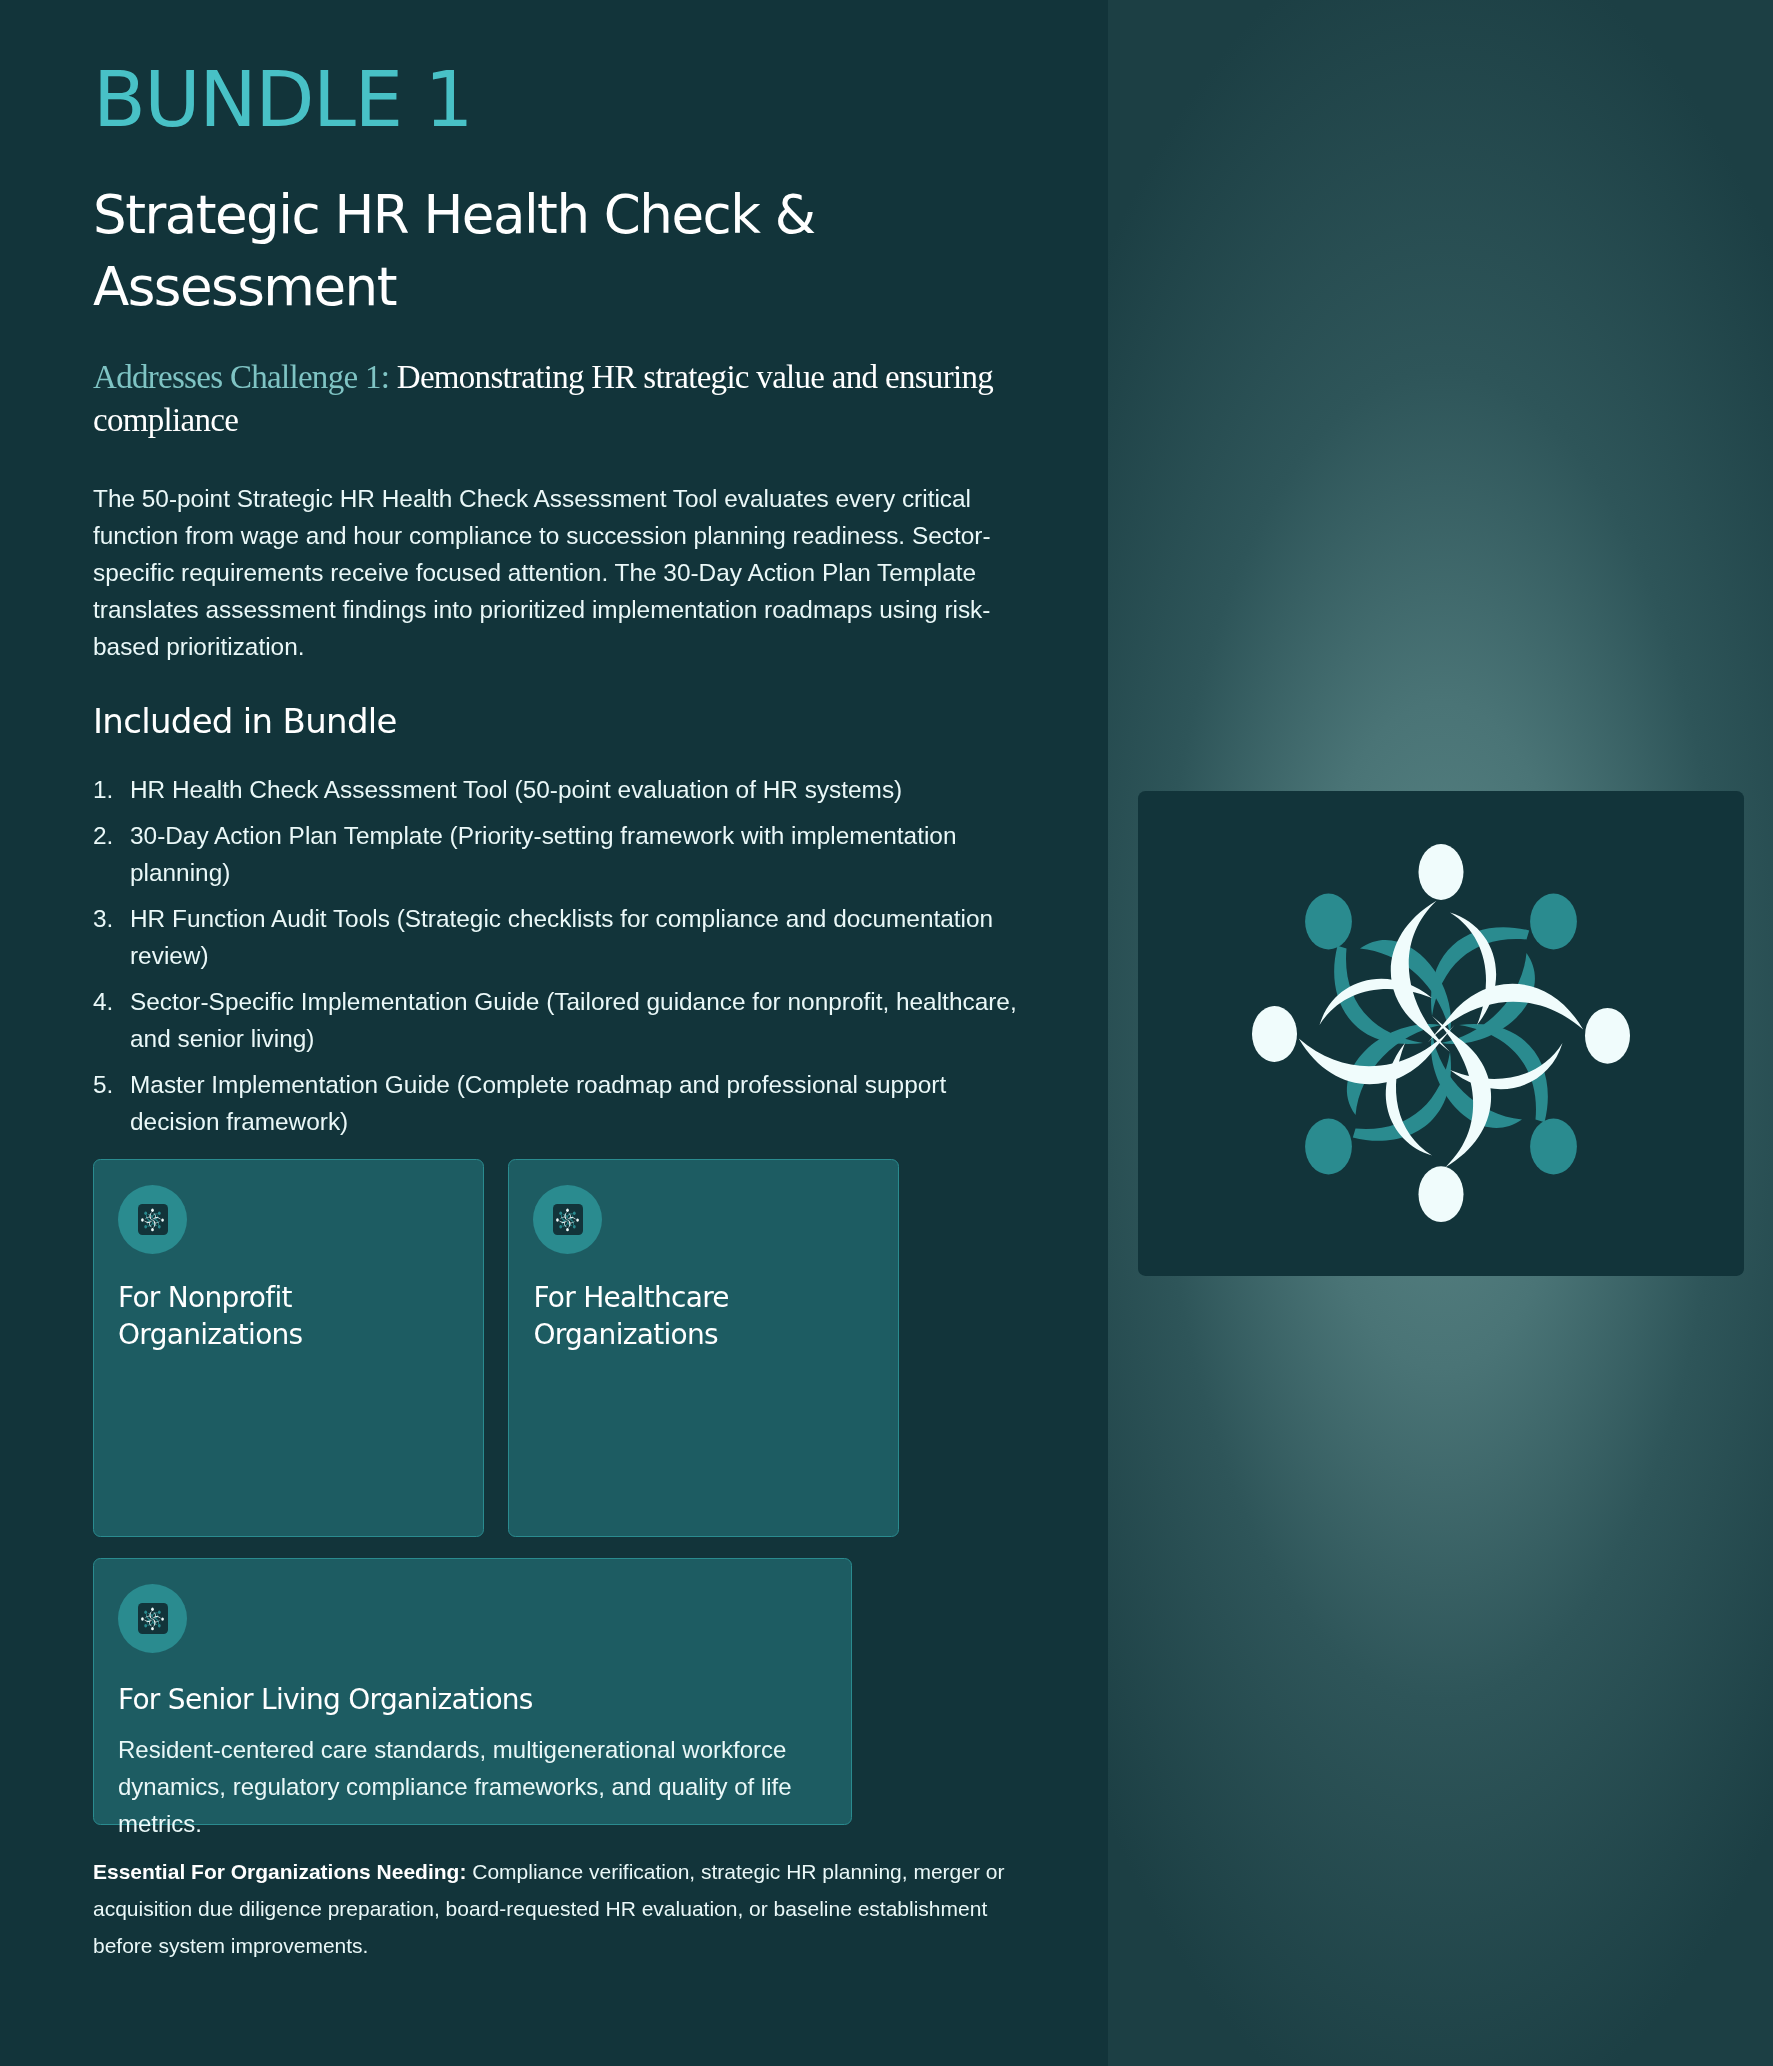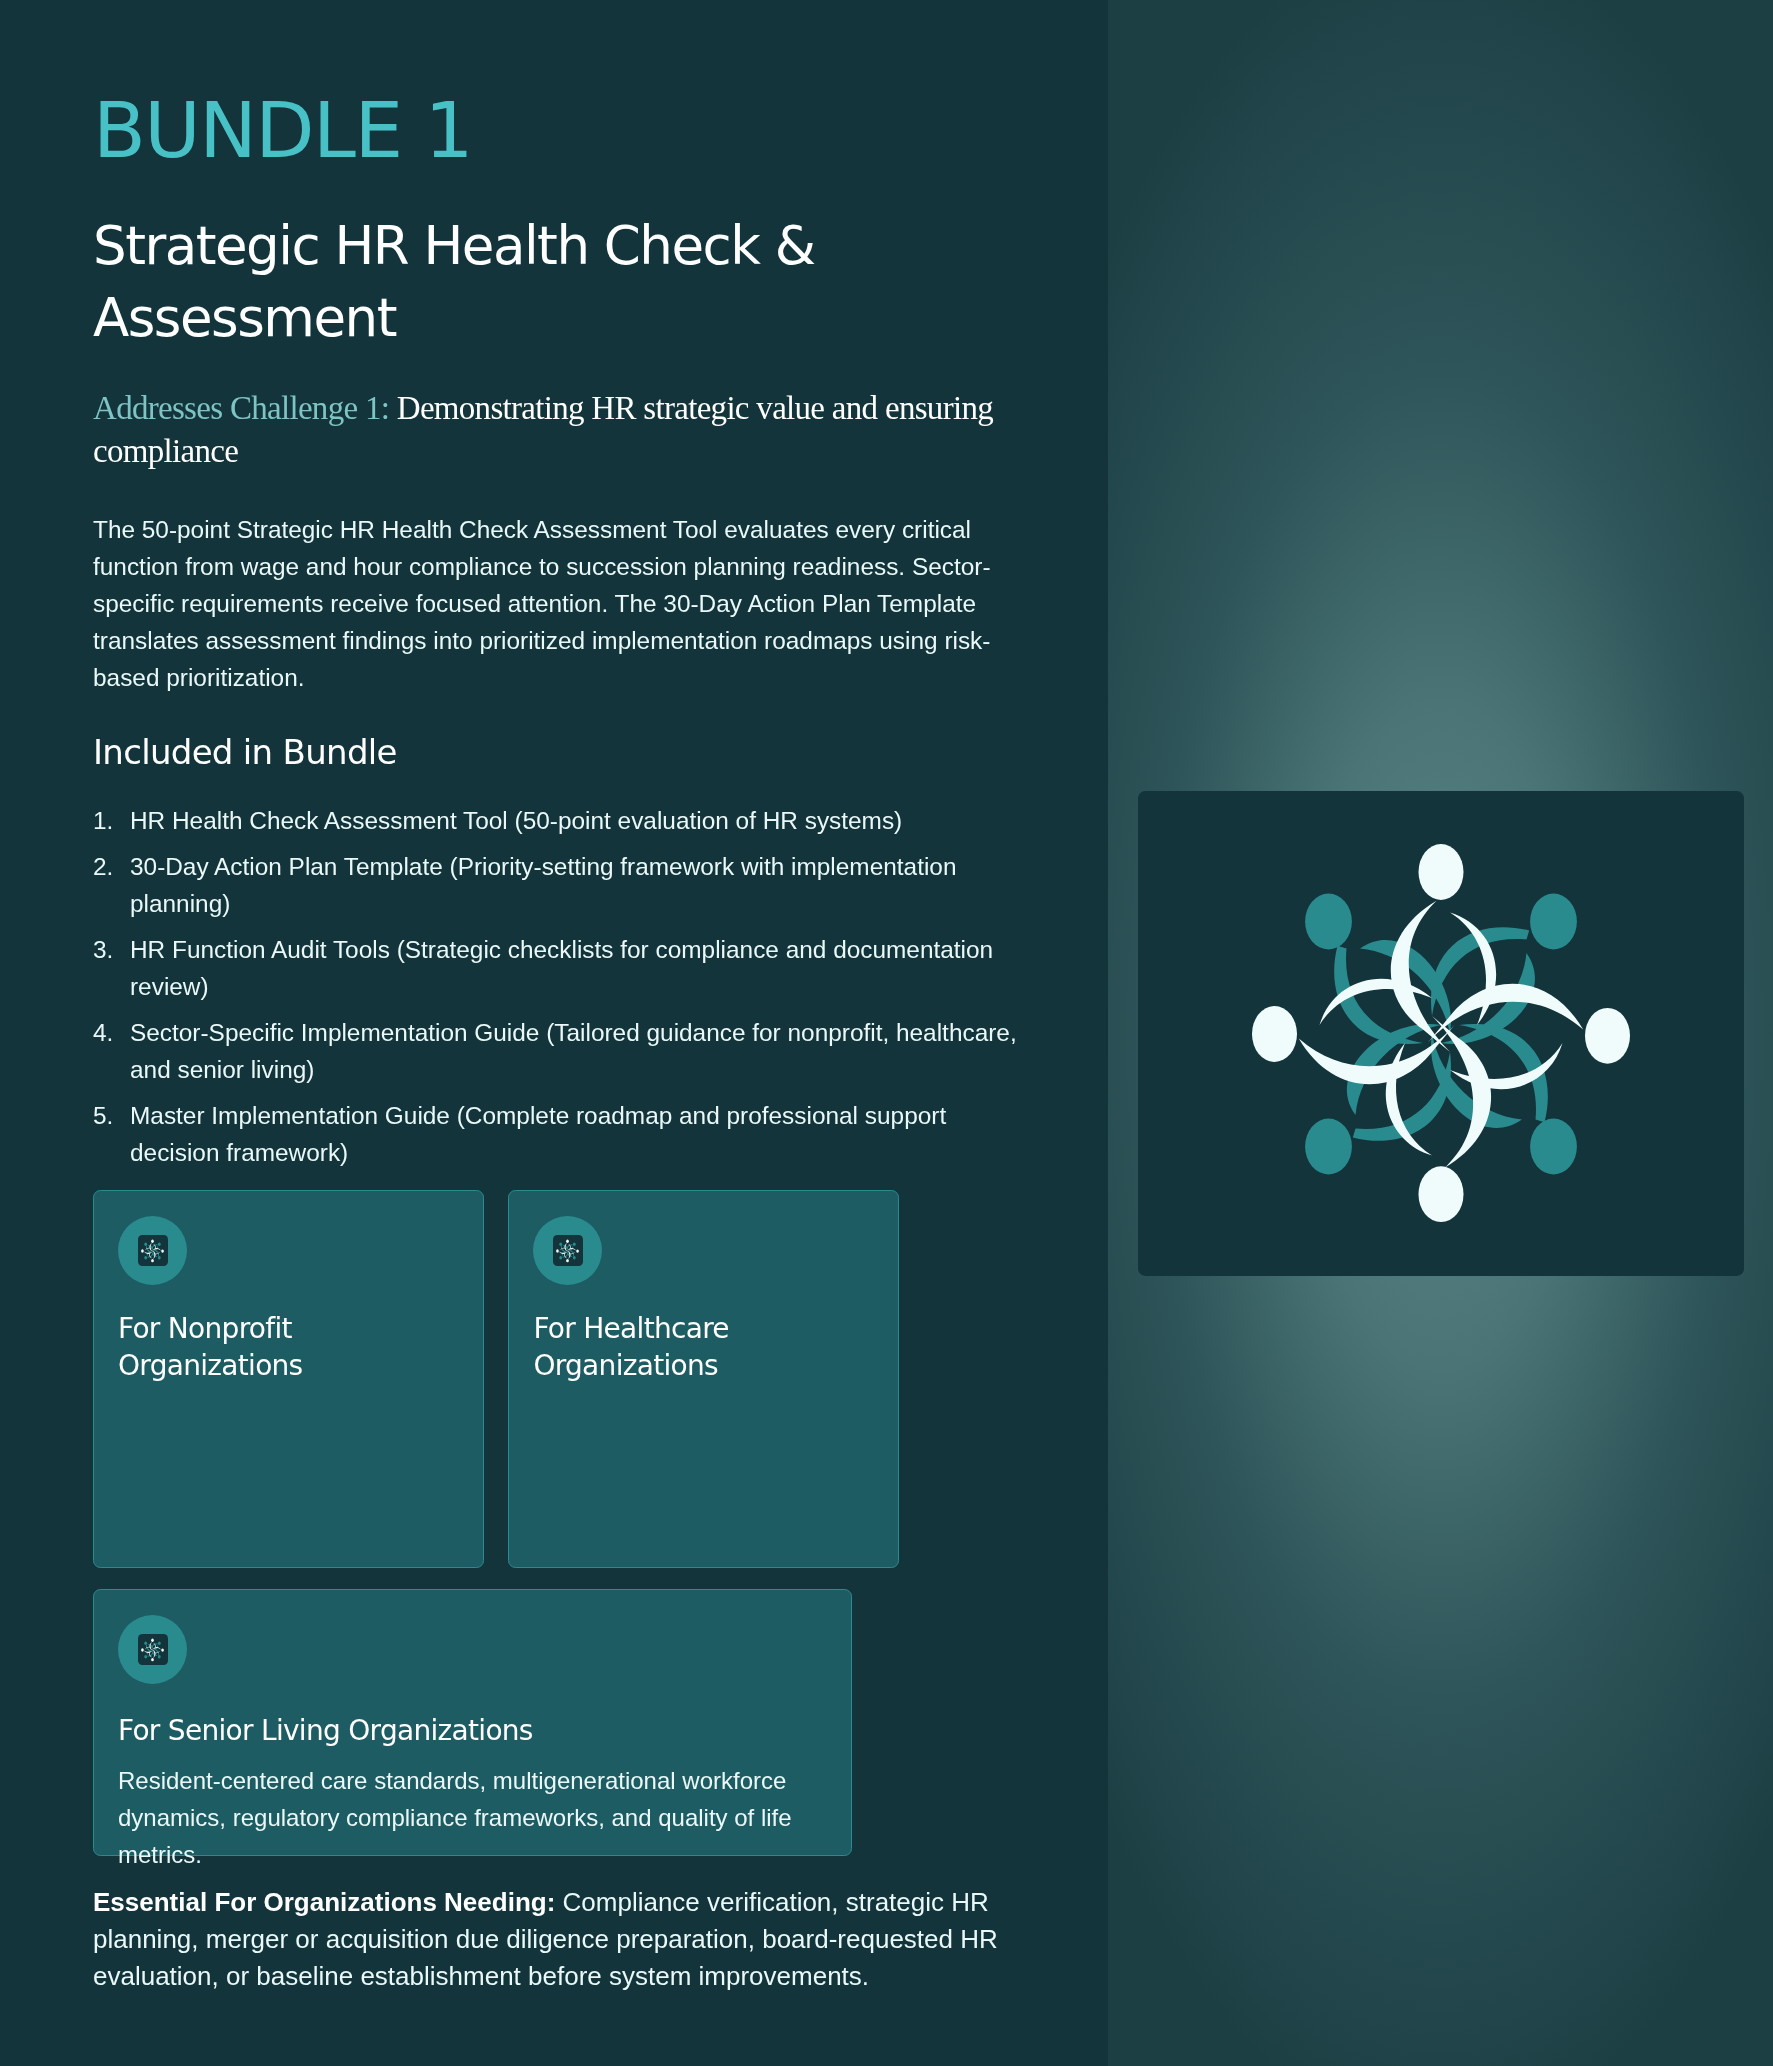--- a/index.html
+++ b/index.html
@@ -7,21 +7,21 @@
     width: 1774px; height: 2066px; overflow: hidden;
     background: #12343a;
     font-family: "Liberation Sans", sans-serif;
     color: #eaf8f8;
     position: relative;
   }
   .left {
     position: absolute; left: 0; top: 0; width: 1108px; height: 2066px;
     background: #12343a;
     box-sizing: border-box;
-    padding: 83px 93px 0 93px;
+    padding: 52px 93px 0 93px;
   }
   .right {
     position: absolute; left: 1108px; top: 0; width: 665px; height: 2066px;
     background: radial-gradient(ellipse 473px 1108px at 333px 1035px, #5b8787 0%, #4a7476 30%, #2e5559 60%, #1c3f44 100%);
   }
   .bundle-num {
     font-family: "DejaVu Sans", sans-serif;
     font-size: 77px; line-height: 96px;
     color: #48c1c6; margin: 0; font-weight: normal;
     letter-spacing: -1.5px;
@@ -67,21 +67,21 @@
     display: flex; align-items: center; justify-content: center;
   }
   .card h3 {
     font-family: "DejaVu Sans", sans-serif;
     font-weight: normal; font-size: 28px; line-height: 37px; color: #ffffff;
     margin: 25px 0 0 0; letter-spacing: -0.7px;
   }
   .card.full h3 { margin-top: 28px; }
   .card p { font-size: 24px; line-height: 37px; margin: 13.3px 0 0 0; color: #eaf8f8; }
   .essential {
-    font-size: 26px; line-height: 37px; margin: 28px 0 0 0; width: 924px; color: #eaf8f8;
+    font-size: 21px; line-height: 37px; margin: 28px 0 0 0; width: 924px; color: #eaf8f8;
   }
   .essential b { color: #ffffff; }
   .image-card {
     position: absolute; left: 30px; top: 791px; width: 606px; height: 485px;
     background: #12343a; border-radius: 7.4px;
     display: flex; align-items: center; justify-content: center;
   }
 </style>
 </head>
 <body>

